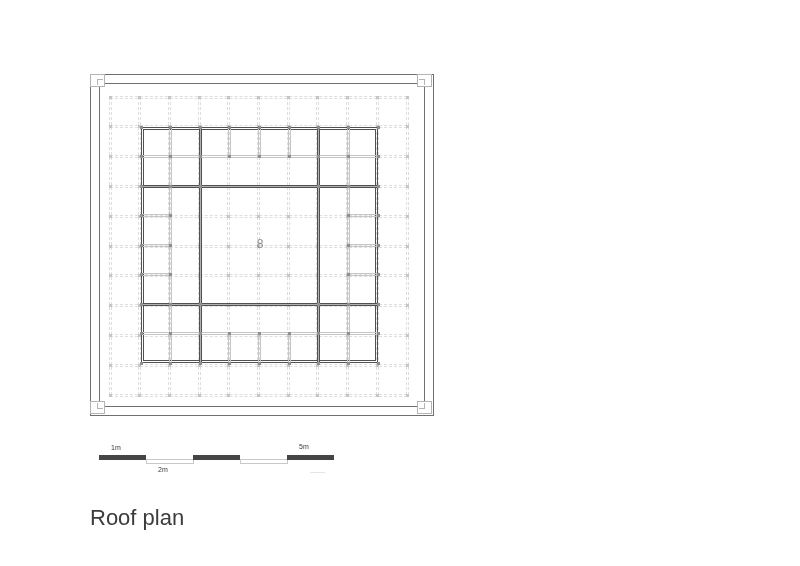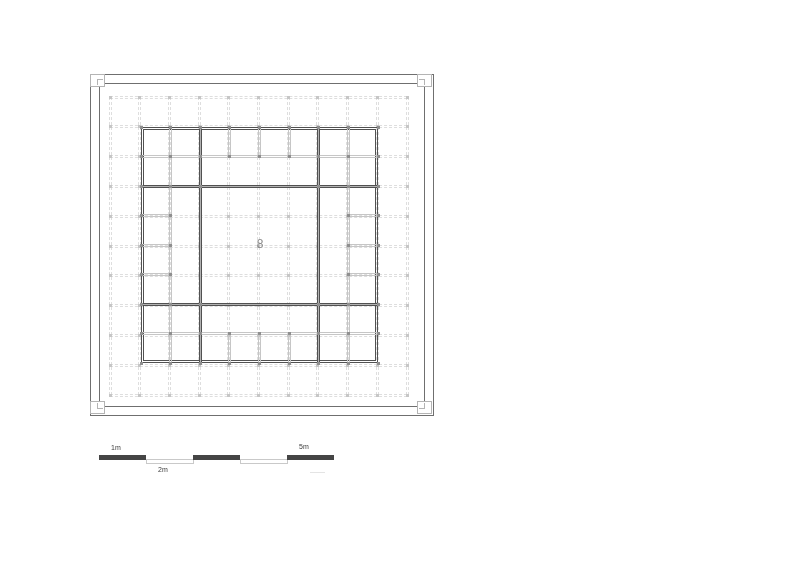--- a/index.html
+++ b/index.html
@@ -320,14 +320,15 @@
     <div class="scale-light" style="left:240px; top:459px; width:48px;"></div>
     <div class="scale-dark" style="left:99px;  top:455px; width:47px;"></div>
     <div class="scale-dark" style="left:193px; top:455px; width:47px;"></div>
     <div class="scale-dark" style="left:287px; top:455px; width:47px;"></div>
     <div class="scale-label" style="left:111px; top:444px;">1m</div>
     <div class="scale-label" style="left:158px; top:466px;">2m</div>
     <div class="scale-label" style="left:299px; top:443px;">5m</div>
     <div class="faint-mark"></div>
   </div>
 
+  <div class="drawing-title">Roof plan</div>
 
 </div>
 
 </body></html>

